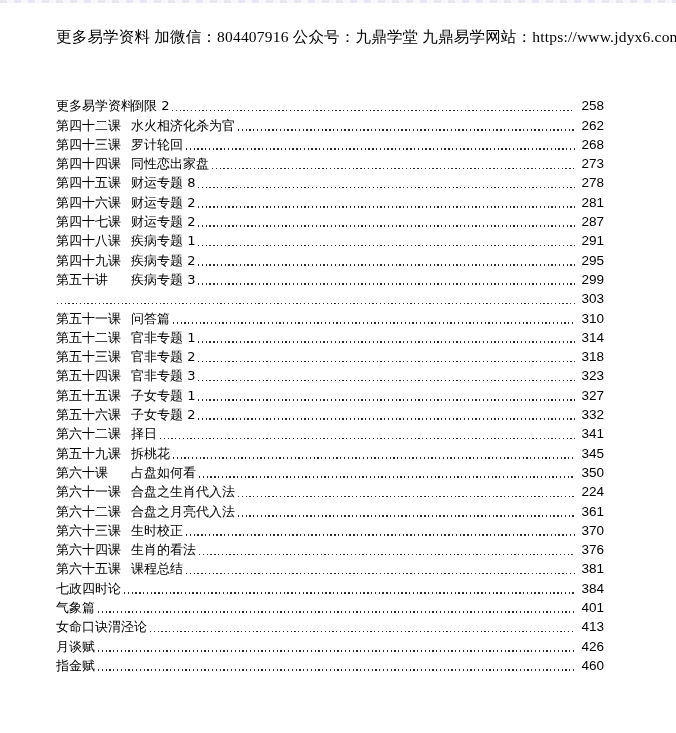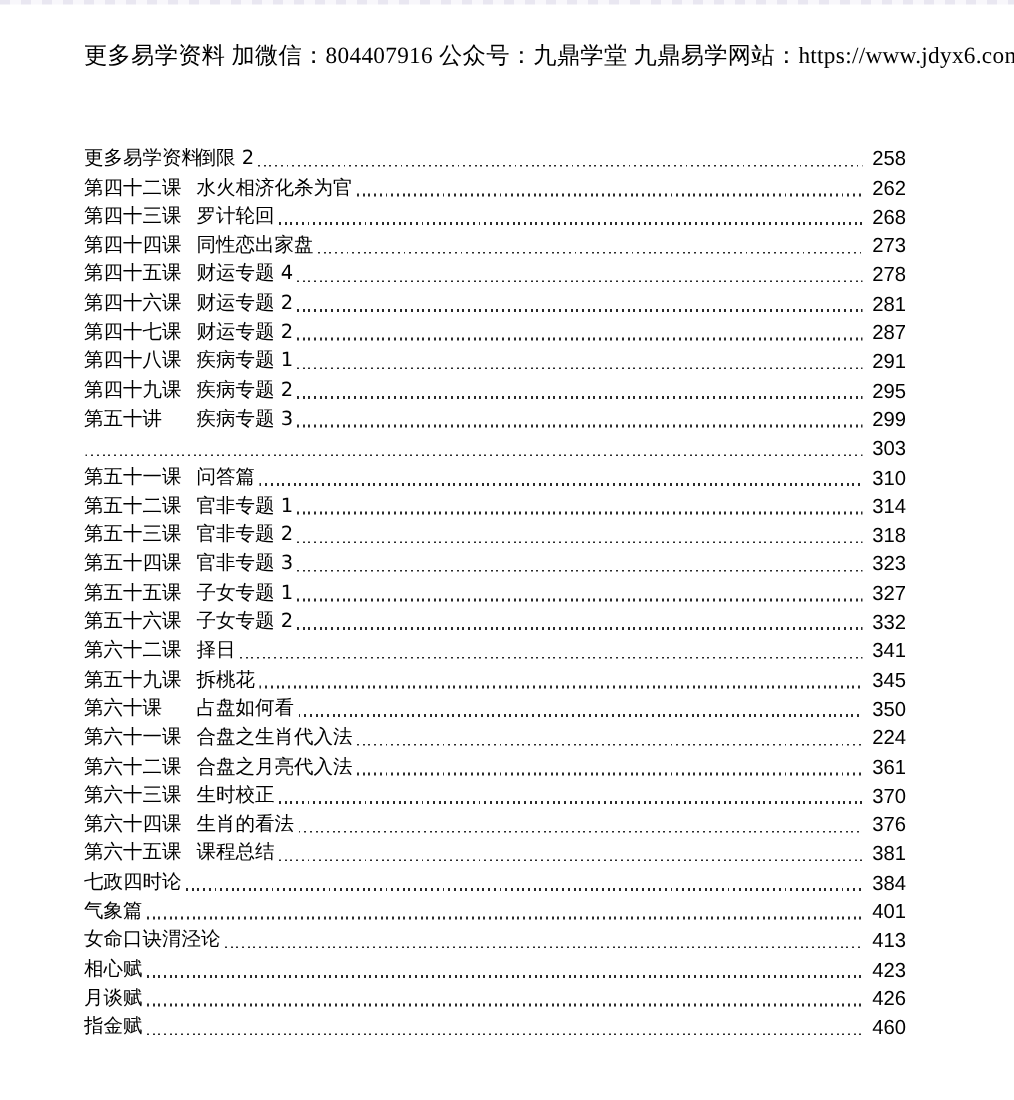--- a/index.html
+++ b/index.html
@@ -91,21 +91,21 @@
         <span class="toc-page">268</span>
       </div>
       <div class="toc-row">
         <span class="toc-lesson">第四十四课</span>
         <span class="toc-title">同性恋出家盘</span>
         <span class="toc-leader"></span>
         <span class="toc-page">273</span>
       </div>
       <div class="toc-row">
         <span class="toc-lesson">第四十五课</span>
-        <span class="toc-title">财运专题 4</span>
+        <span class="toc-title">财运专题 8</span>
         <span class="toc-leader"></span>
         <span class="toc-page">278</span>
       </div>
       <div class="toc-row">
         <span class="toc-lesson">第四十六课</span>
         <span class="toc-title">财运专题 2</span>
         <span class="toc-leader"></span>
         <span class="toc-page">281</span>
       </div>
       <div class="toc-row">
@@ -229,25 +229,20 @@
         <span class="toc-title">气象篇</span>
         <span class="toc-leader"></span>
         <span class="toc-page">401</span>
       </div>
       <div class="toc-row">
         <span class="toc-title">女命口诀渭泾论</span>
         <span class="toc-leader"></span>
         <span class="toc-page">413</span>
       </div>
       <div class="toc-row">
-        <span class="toc-title">相心赋</span>
-        <span class="toc-leader"></span>
-        <span class="toc-page">423</span>
-      </div>
-      <div class="toc-row">
         <span class="toc-title">月谈赋</span>
         <span class="toc-leader"></span>
         <span class="toc-page">426</span>
       </div>
       <div class="toc-row">
         <span class="toc-title">指金赋</span>
         <span class="toc-leader"></span>
         <span class="toc-page">460</span>
       </div>
     </div>

